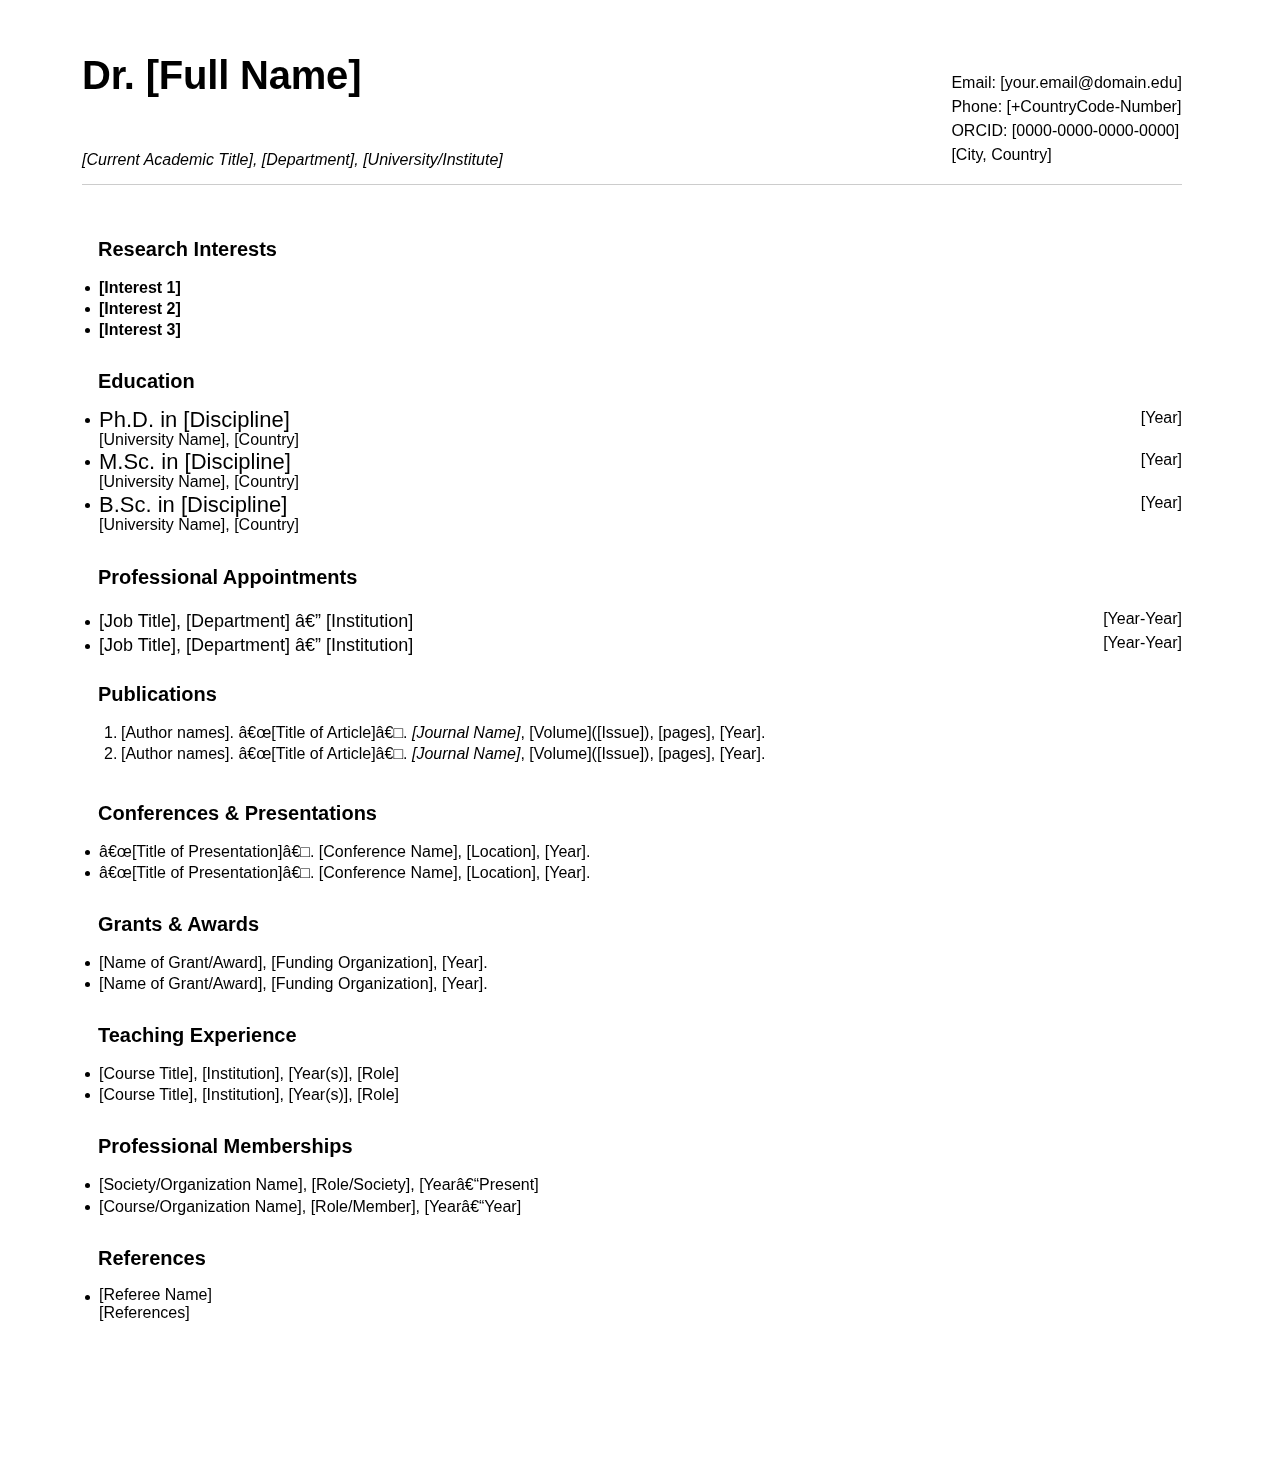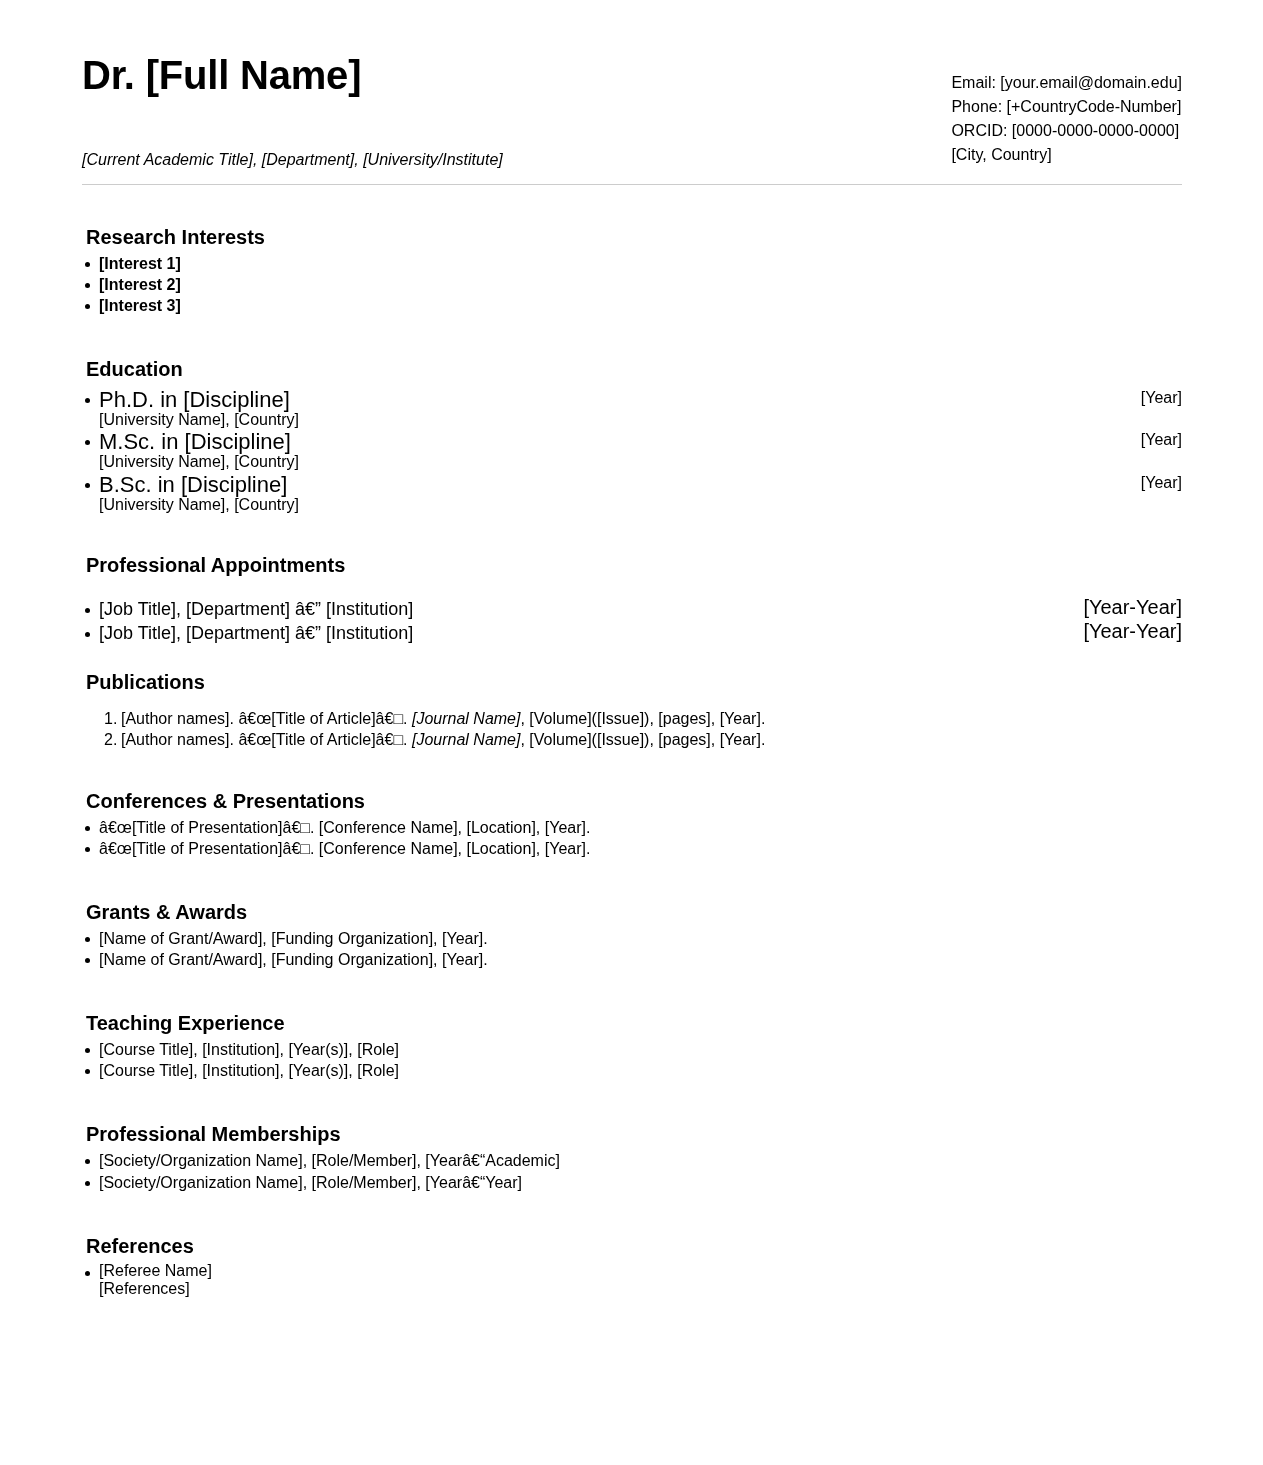--- a/index.html
+++ b/index.html
@@ -7,32 +7,32 @@
       width: 1263px; height: 1465px; position: relative; overflow: hidden;
       font-family: "Liberation Sans", sans-serif; color: #000;
     }
     .page { position: absolute; left: 82px; top: 0; width: 1100px; }
     .header { position: relative; height: 184px; border-bottom: 1px solid #cccccc; }
     .name { position: absolute; left: 0; top: 52px; font-size: 40px; font-weight: bold; margin: 0; line-height: 46px; letter-spacing: -0.2px; }
     .subtitle { position: absolute; left: 0; top: 104px; font-size: 16px; font-style: italic; line-height: 18px; margin-top: 47px; }
     .contact { position: absolute; right: 0; top: 71px; font-size: 16px; line-height: 24px; text-align: left; }
     .contact div { white-space: nowrap; }
     .section { position: absolute; left: 0; width: 1100px; }
-    .section h2 { margin: 4px; font-size: 20px; font-weight: bold; line-height: 24px; }
+    .section h2 { margin: 16px; font-size: 20px; font-weight: bold; line-height: 24px; }
     ul, ol { margin: 0; padding: 0; list-style: none; }
     .ul li { position: relative; padding-left: 17px; font-size: 16px; line-height: 21px; }
     .ul li::before { content: ""; position: absolute; left: 3px; top: 9px; width: 5px; height: 5px; border-radius: 50%; background: #000; }
     .edu li { position: relative; padding-left: 17px; }
     .edu li::before { content: ""; position: absolute; left: 3px; top: 9px; width: 5px; height: 5px; border-radius: 50%; background: #000; }
     .edu .deg { font-size: 22px; line-height: 21px; }
     .edu .inst { font-size: 16px; line-height: 19px; }
     .edu .year { position: absolute; right: 0; top: 0; font-size: 16px; line-height: 18px; }
     .appt li { position: relative; padding-left: 17px; font-size: 18px; line-height: 24px; }
     .appt li::before { content: ""; position: absolute; left: 3px; top: 11px; width: 5px; height: 5px; border-radius: 50%; background: #000; }
-    .appt .year { position: absolute; right: 0; top: 0; font-size: 20px; line-height: 20px; }
+    .appt .year { position: absolute; right: 0; top: 0; font-size: 16px; line-height: 20px; }
     .ol li { font-size: 16px; line-height: 21px; padding-left: 22px; }
     .ol .num { display: inline-block; width: 17px; text-align: left; }
   </style>
 </head>
 <body>
 
 <div class="page">
 
   <div class="header">
     <h1 class="name">Dr. [Full Name]</h1>
@@ -121,22 +121,22 @@
     <h2>Teaching Experience</h2>
     <ul class="ul" style="margin-top:4px;">
       <li>[Course Title], [Institution], [Year(s)], [Role]</li>
       <li>[Course Title], [Institution], [Year(s)], [Role]</li>
     </ul>
   </div>
 
   <div class="section" style="top:1118px;">
     <h2>Professional Memberships</h2>
     <ul class="ul" style="margin-top:4px;">
-      <li style="line-height:22px;">[Society/Organization Name], [Role/Member], [Yearâ€“Academic]</li>
-      <li style="line-height:22px;">[Society/Organization Name], [Role/Member], [Yearâ€“Year]</li>
+      <li style="line-height:22px;">[Society/Organization Name], [Role/Society], [Yearâ€“Present]</li>
+      <li style="line-height:22px;">[Course/Organization Name], [Role/Member], [Yearâ€“Year]</li>
     </ul>
   </div>
 
   <div class="section" style="top:1230px;">
     <h2>References</h2>
     <ul class="ul" style="margin-top:4px;">
       <li style="line-height:18px;">
         <div>[Referee Name]</div>
         <div>[References]</div>
       </li>

